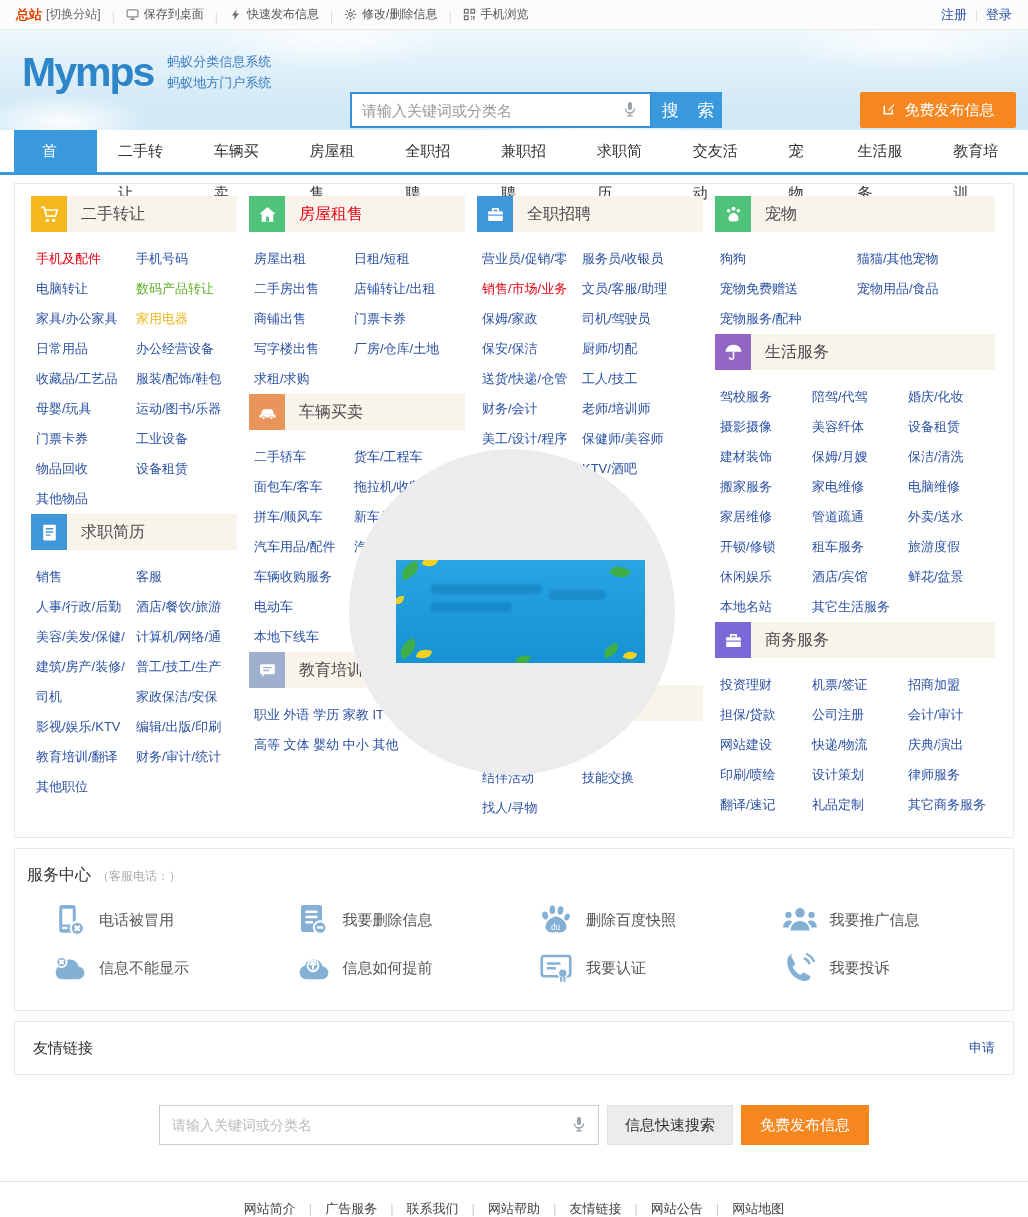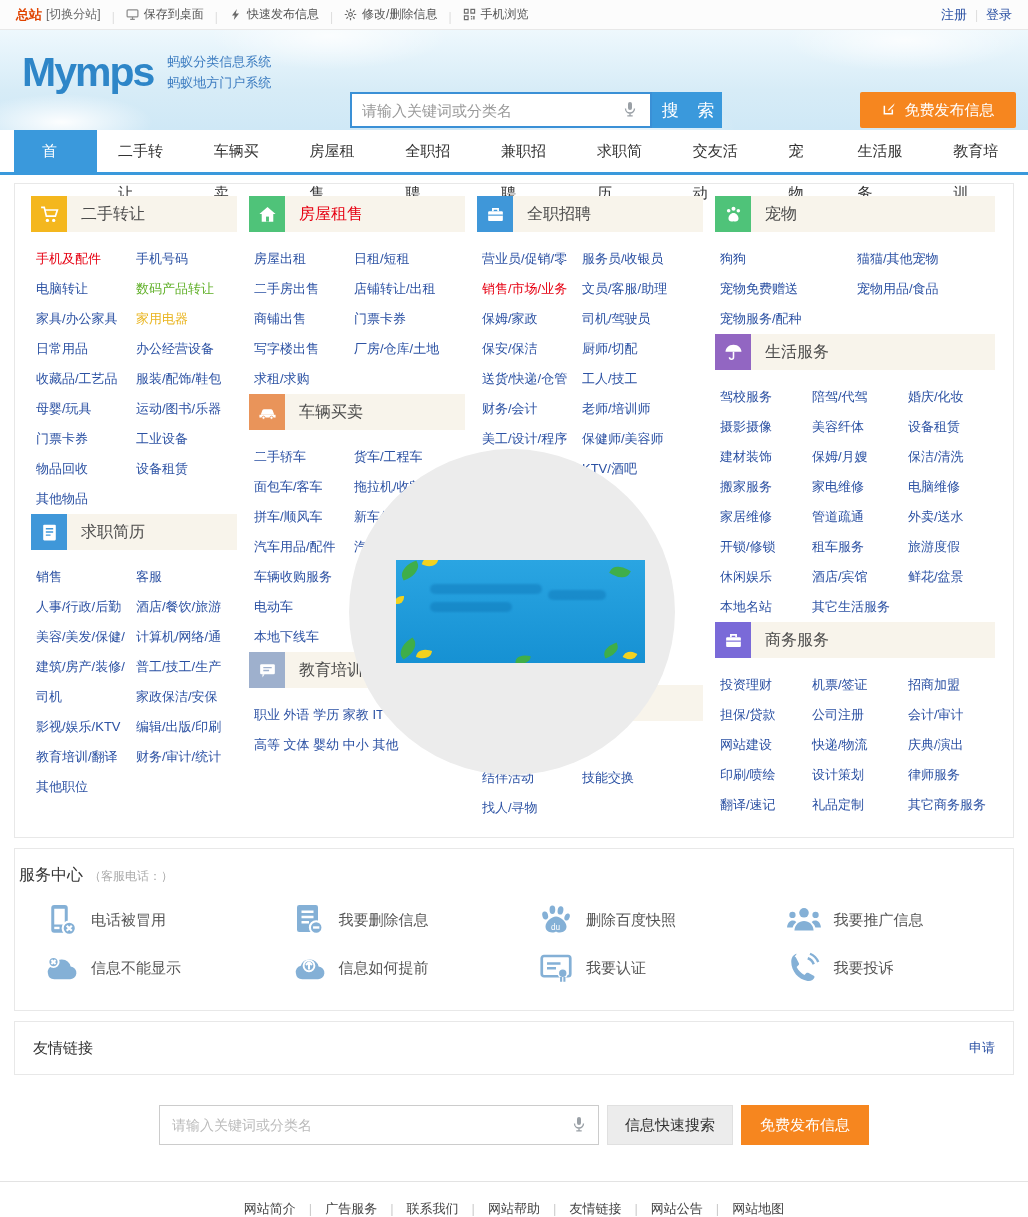--- a/index.html
+++ b/index.html
@@ -78,21 +78,21 @@
   .magnifier { position:absolute; left:349px; top:449px; width:326px; height:326px;
     border-radius:50%; background:var(--circle); z-index:5; }
   .ad-image { position:absolute; left:396px; top:560px; width:249px; height:103px; z-index:6;
     background:linear-gradient(180deg,var(--adbg2),var(--adbg)); overflow:hidden; }
   .leaf { position:absolute; border-radius:80% 0 80% 0; }
   .leaf.g { background:var(--leafg); }
   .leaf.y { background:var(--leafy); }
   .squiggle { position:absolute; background:#005c9e; opacity:.28; border-radius:6px; filter:blur(1px); }
 
   
-  .service-panel { margin:10px 14px 0; border:1px solid #e8e8e8; background:#fff; padding:16px 4px 24px; }
+  .service-panel { margin:10px 14px 0; border:1px solid #e8e8e8; background:#fff; padding:16px 12px 24px; }
   .service-head { display:flex; align-items:baseline; }
   .service-title { font-size:16px; color:#333; }
   .service-sub { font-size:12px; color:#aaa; margin-left:6px; }
   .service-grid { margin-top:16px; display:grid; grid-template-columns:repeat(4,1fr); row-gap:12px; }
   .service-item { display:flex; align-items:center; gap:12px; padding-left:24px;
     font-size:15px; color:#555; cursor:pointer; }
   .service-item .sicon { color:#84b0d6; flex:none; }
   .service-item .sicon svg { display:block; }
 
   

